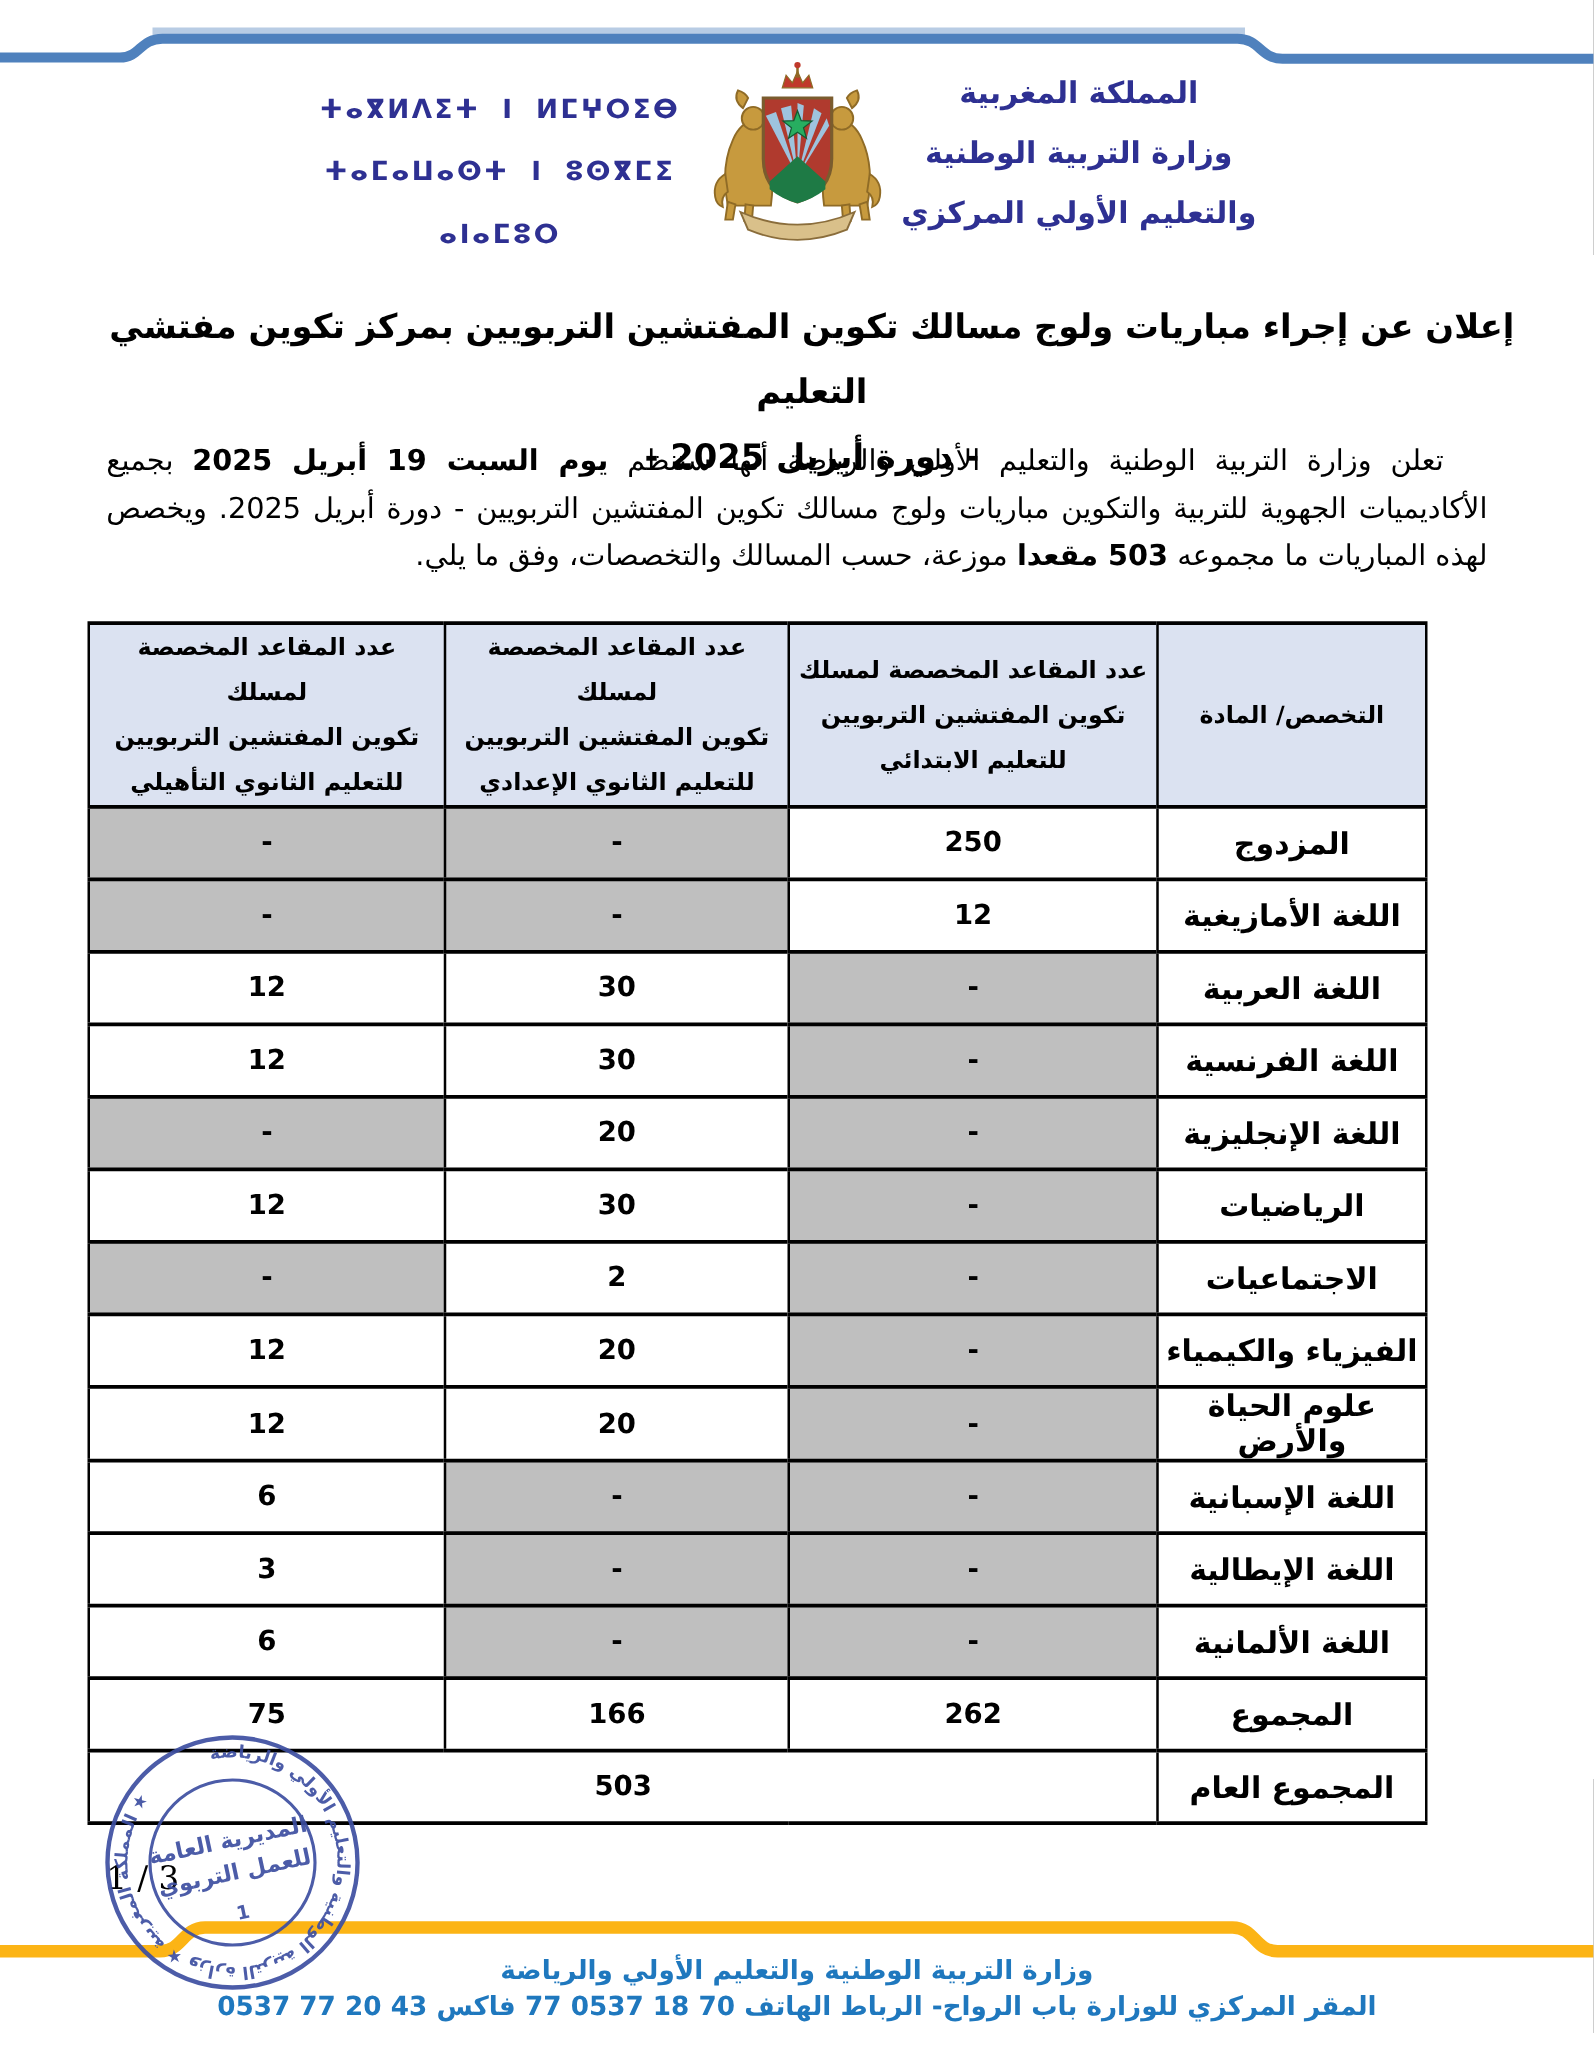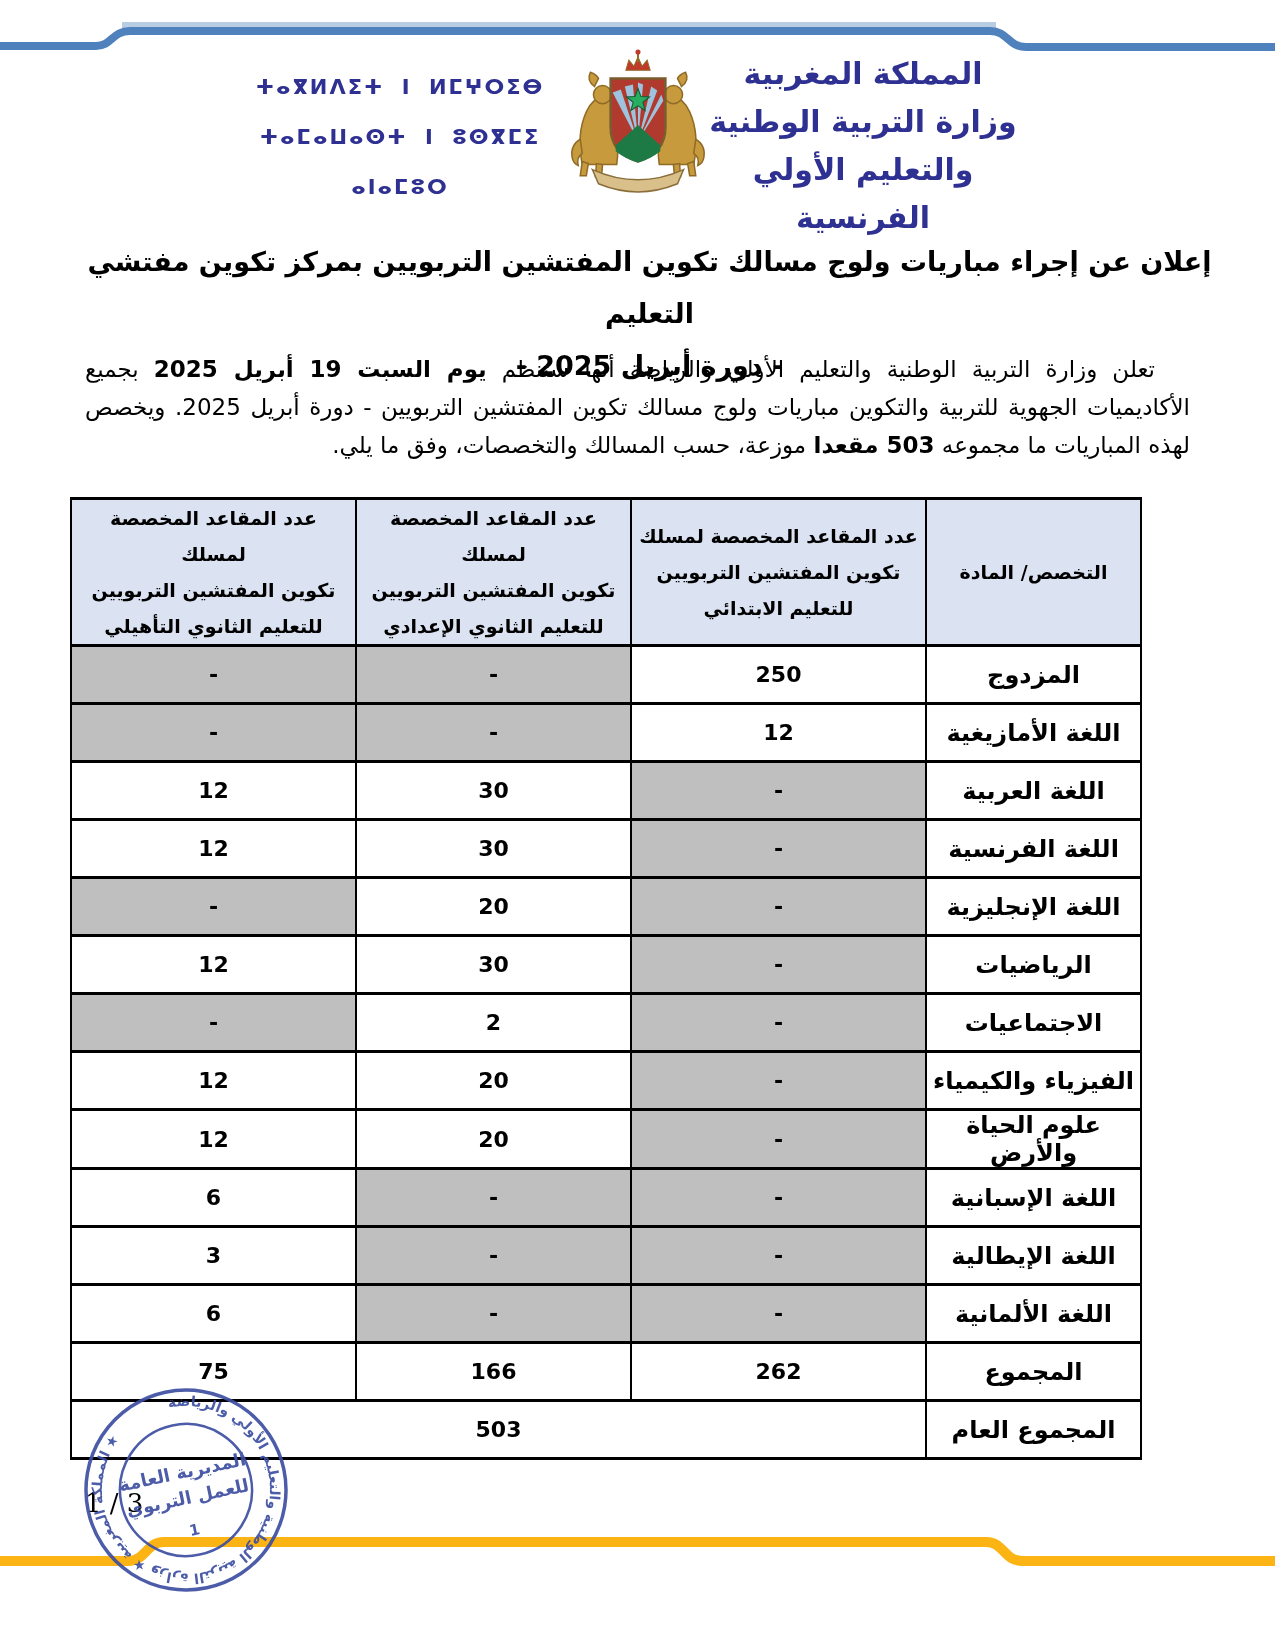--- a/index.html
+++ b/index.html
@@ -15,21 +15,21 @@
   .top-decoration{position:absolute;left:0;top:0;}
   .bottom-decoration{position:absolute;left:0;top:1528px;z-index:2;}
   .line-main{fill:none;stroke:var(--accent-blue-line);stroke-width:8;}
   .line-highlight{fill:none;stroke:var(--accent-blue-highlight);stroke-width:6;}
   .line-yellow{fill:none;stroke:var(--accent-yellow-line);stroke-width:10;}
   
   .tifinagh-block{position:absolute;left:232px;top:62px;width:336px;text-align:center;
       color:var(--header-text-navy);font-size:21px;font-weight:bold;line-height:50px;
       letter-spacing:2px;word-spacing:8px;}
   .arabic-block{position:absolute;left:708px;top:50px;width:310px;text-align:center;
-      color:var(--header-text-navy);font-weight:bold;font-size:30px;line-height:48px;direction:rtl;}
+      color:var(--header-text-navy);font-weight:bold;font-size:24px;line-height:48px;direction:rtl;}
   .emblem{position:absolute;left:548px;top:48px;}
   
   .title{position:absolute;left:67px;top:236px;width:1165px;text-align:center;
       font-size:27px;font-weight:bold;line-height:52px;color:#000;direction:rtl;}
   
   .intro{position:absolute;left:85px;top:350px;width:1105px;margin:0;direction:rtl;
       font-size:23px;line-height:38px;text-align:justify;text-indent:35px;color:#000;}
   .intro b{font-weight:bold;}
   
   .seats-table{position:absolute;left:70px;top:497px;width:1070px;border-collapse:collapse;
@@ -101,21 +101,21 @@
       </g>
       <path d="M63,96 L85,76 L107,96 L107,102 q-10,8 -22,11 q-12,-3 -22,-11 z" fill="#1e7a45"></path>
       <polygon points="85,40 87.94,47.95 96.41,48.29 89.76,53.55 92.05,61.71 85,57 77.95,61.71 80.24,53.55 73.59,48.29 82.06,47.95" fill="#27ae60" stroke="#145a32" stroke-width="1"></polygon>
     </g>
     <path d="M40,120 Q85,140 130,120 L124,134 Q85,150 46,134 Z" fill="#d9c08a" stroke="#8a6d3b" stroke-width="1.5"></path>
   </svg>
 
   <div class="arabic-block">
     <div>المملكة المغربية</div>
     <div>وزارة التربية الوطنية</div>
-    <div>والتعليم الأولي الفرنسية</div>
+    <div>والتعليم الأولي المركزي</div>
   </div>
 
   <div class="title">
     <div>إعلان عن إجراء مباريات ولوج مسالك تكوين المفتشين التربويين بمركز تكوين مفتشي التعليم</div>
     <div>- دورة أبريل 2025 -</div>
   </div>
 
   <p class="intro"><span>تعلن وزارة التربية الوطنية والتعليم الأولي والرياضة أنها ستنظم </span><b>يوم السبت 19 أبريل 2025</b><span> بجميع الأكاديميات الجهوية للتربية والتكوين مباريات ولوج مسالك تكوين المفتشين التربويين - دورة أبريل 2025. ويخصص لهذه المباريات ما مجموعه </span><b>503 مقعدا</b><span> موزعة، حسب المسالك والتخصصات، وفق ما يلي.</span></p>
 
   <table class="seats-table">
@@ -238,14 +238,18 @@
     <text class="ring-text"><textPath href="#ringPath">المملكة المغربية ★ وزارة التربية الوطنية والتعليم الأولي والرياضة ★</textPath></text>
     <text class="stamp-center" x="110" y="98">المديرية العامة</text>
     <text class="stamp-center" x="110" y="124">للعمل التربوي</text>
     <text class="stamp-center stamp-number" x="110" y="156">1</text>
   </svg>
 
   <svg class="bottom-decoration" width="1275" height="50" viewBox="0 0 1275 50">
     <path class="line-yellow" d="M0,33 H128 C146,33 146,14 164,14 H986 C1004,14 1004,33 1022,33 H1275"></path>
   </svg>
 
+  <div class="footer">
+    <div class="footer-line1">وزارة التربية الوطنية والتعليم الأولي والرياضة</div>
+    <div class="footer-line2">المقر المركزي للوزارة باب الرواح- الرباط الهاتف 70 18 0537 77 فاكس 43 20 77 0537</div>
+  </div>
 
 </div>
 
 </body></html>

